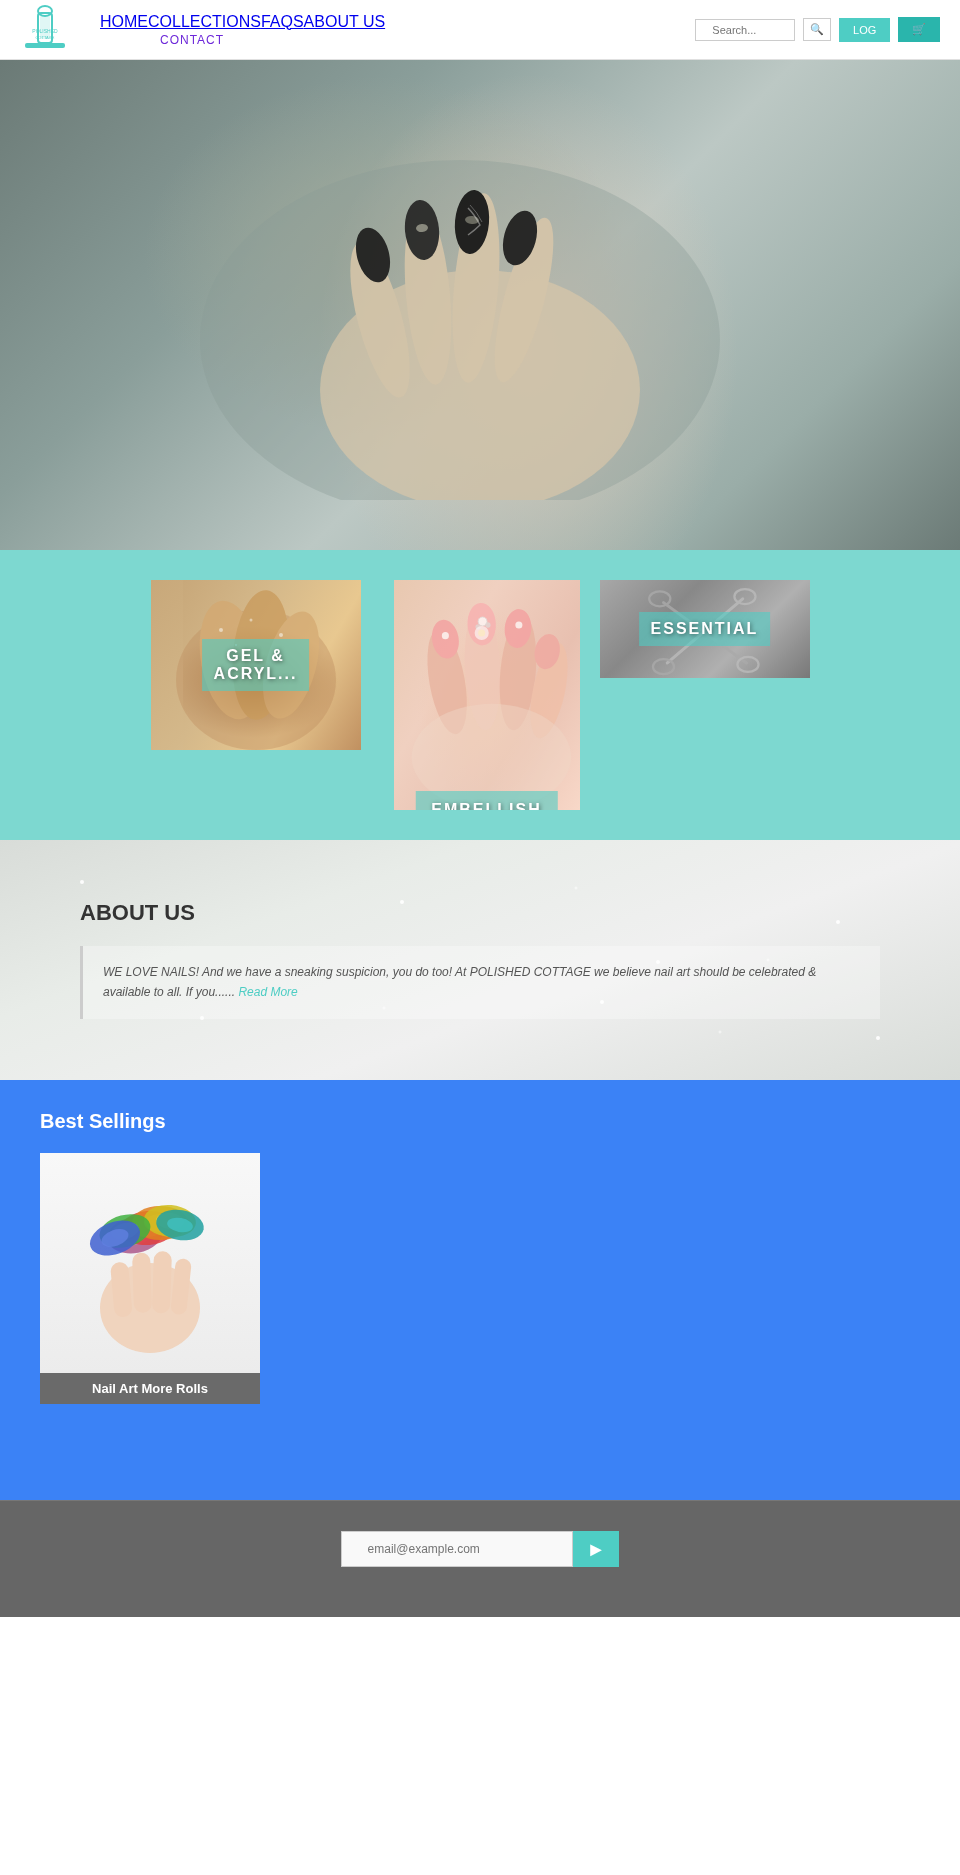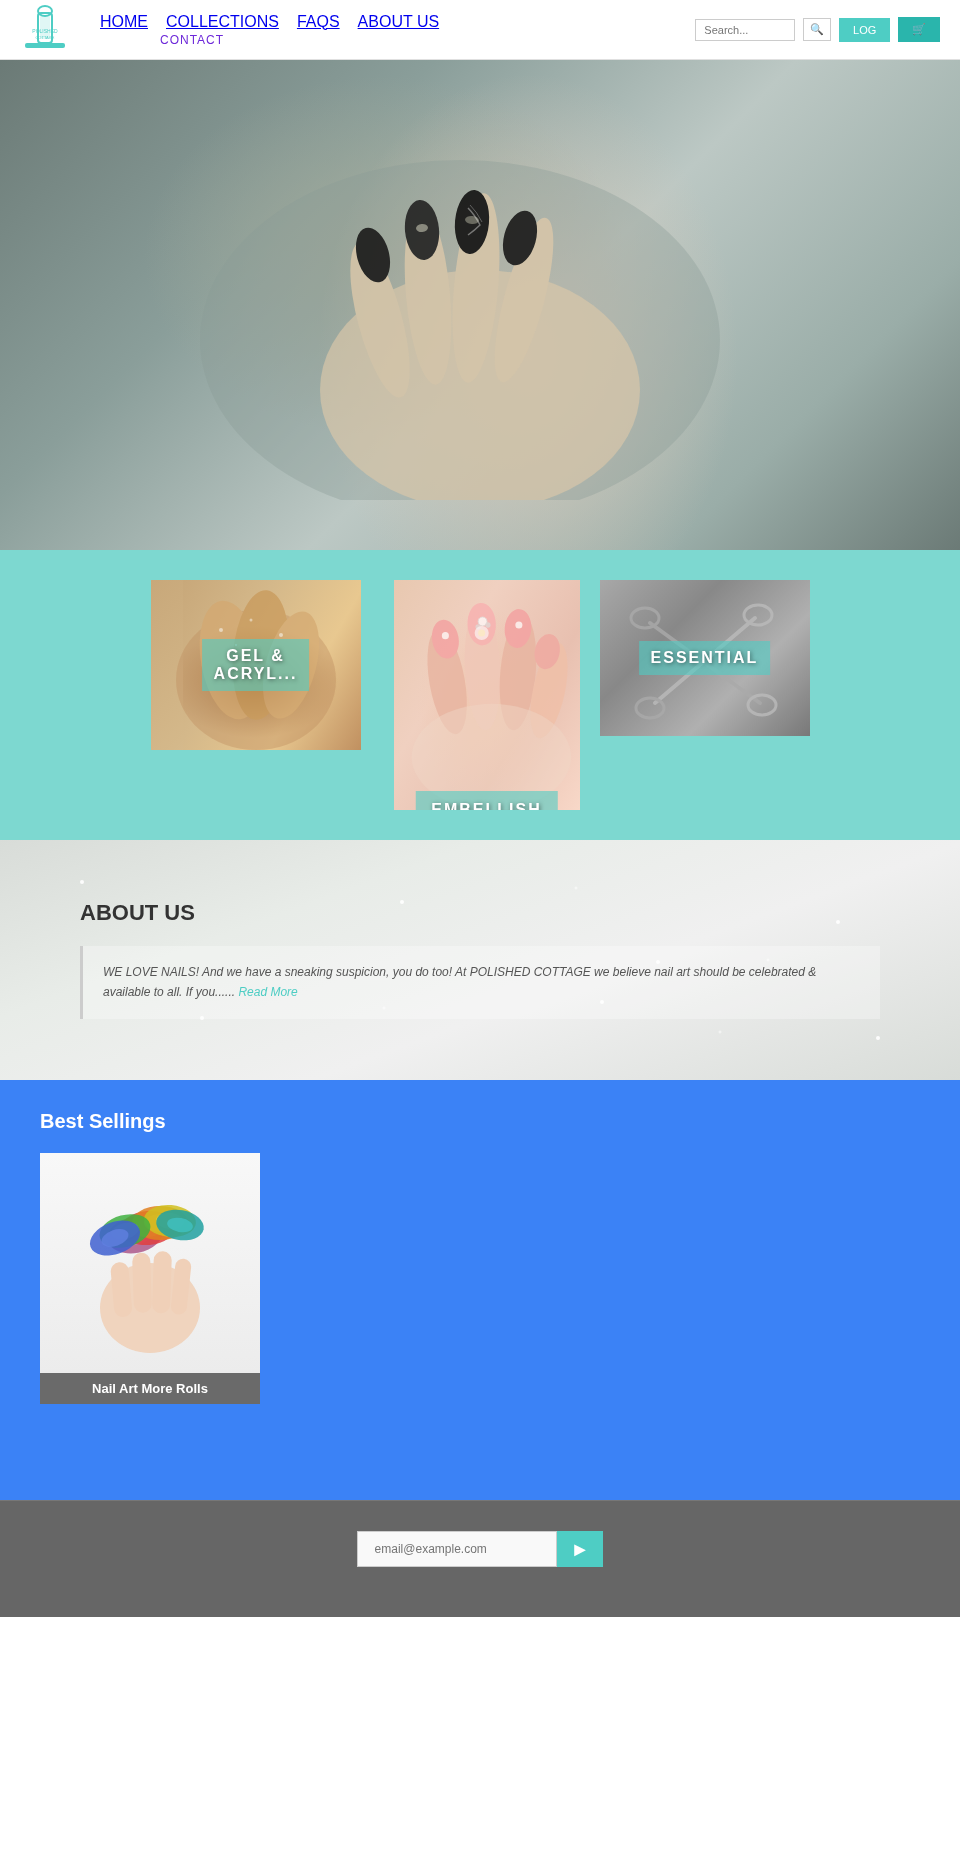--- a/index.html
+++ b/index.html
@@ -25,21 +25,21 @@
       width: 50px;
       height: 50px;
     }
     .header-right {
       display: flex;
       align-items: center;
       gap: 8px;
     }
     .search-box {
       border: 1px solid #ccc;
-      padding: 4px 8px;
+      padding: 4px 16px;
       font-size: 11px;
       width: 100px;
       outline: none;
       color: #888;
     }
     .search-btn {
       background: #fff;
       border: 1px solid #ccc;
       padding: 4px 6px;
       cursor: pointer;
@@ -129,21 +129,21 @@
     }
     .embellish-bg {
       width: 100%; height: 100%;
       background: 
         radial-gradient(ellipse 100px 140px at 50% 55%, #f0c8b0 0%, transparent 70%),
         linear-gradient(120deg, #e8c8b0, #f0d0c0, #e8c0b0, #f8d8c8);
     }
     
     .essential-card {
       width: 210px;
-      height: 156px;
+      height: 98px;
       background: #909090;
       position: relative;
     }
     .essential-bg {
       width: 100%; height: 100%;
       background: linear-gradient(135deg, #a8a8a8, #888, #b0b0b0, #787878);
     }
 
     
     .about-section {
@@ -237,22 +237,22 @@
       color: #fff;
       margin-bottom: 20px;
     }
     .newsletter-form {
       display: flex;
       justify-content: center;
       align-items: center;
       gap: 0;
     }
     .newsletter-input {
-      width: 200px;
-      padding: 10px 17px;
+      width: 232px;
+      padding: 10px 26px;
       border: 1px solid #ccc;
       font-size: 12px;
       color: #aaa;
       outline: none;
       background: #f9f9f9;
     }
     .newsletter-btn {
       background: #4ecdc4;
       color: #fff;
       border: none;
@@ -263,21 +263,20 @@
     }
 
     
     .nav-wrapper {
       display: flex;
       flex-direction: column;
       flex: 1;
     }
     .nav-row1 {
       display: flex;
-      gap: 18px;
       align-items: center;
     }
     .nav-row2 {
       display: flex;
       gap: 18px;
       align-items: center;
       margin-top: 2px;
       margin-left: 60px;
     }
     .nav-row2 a {

